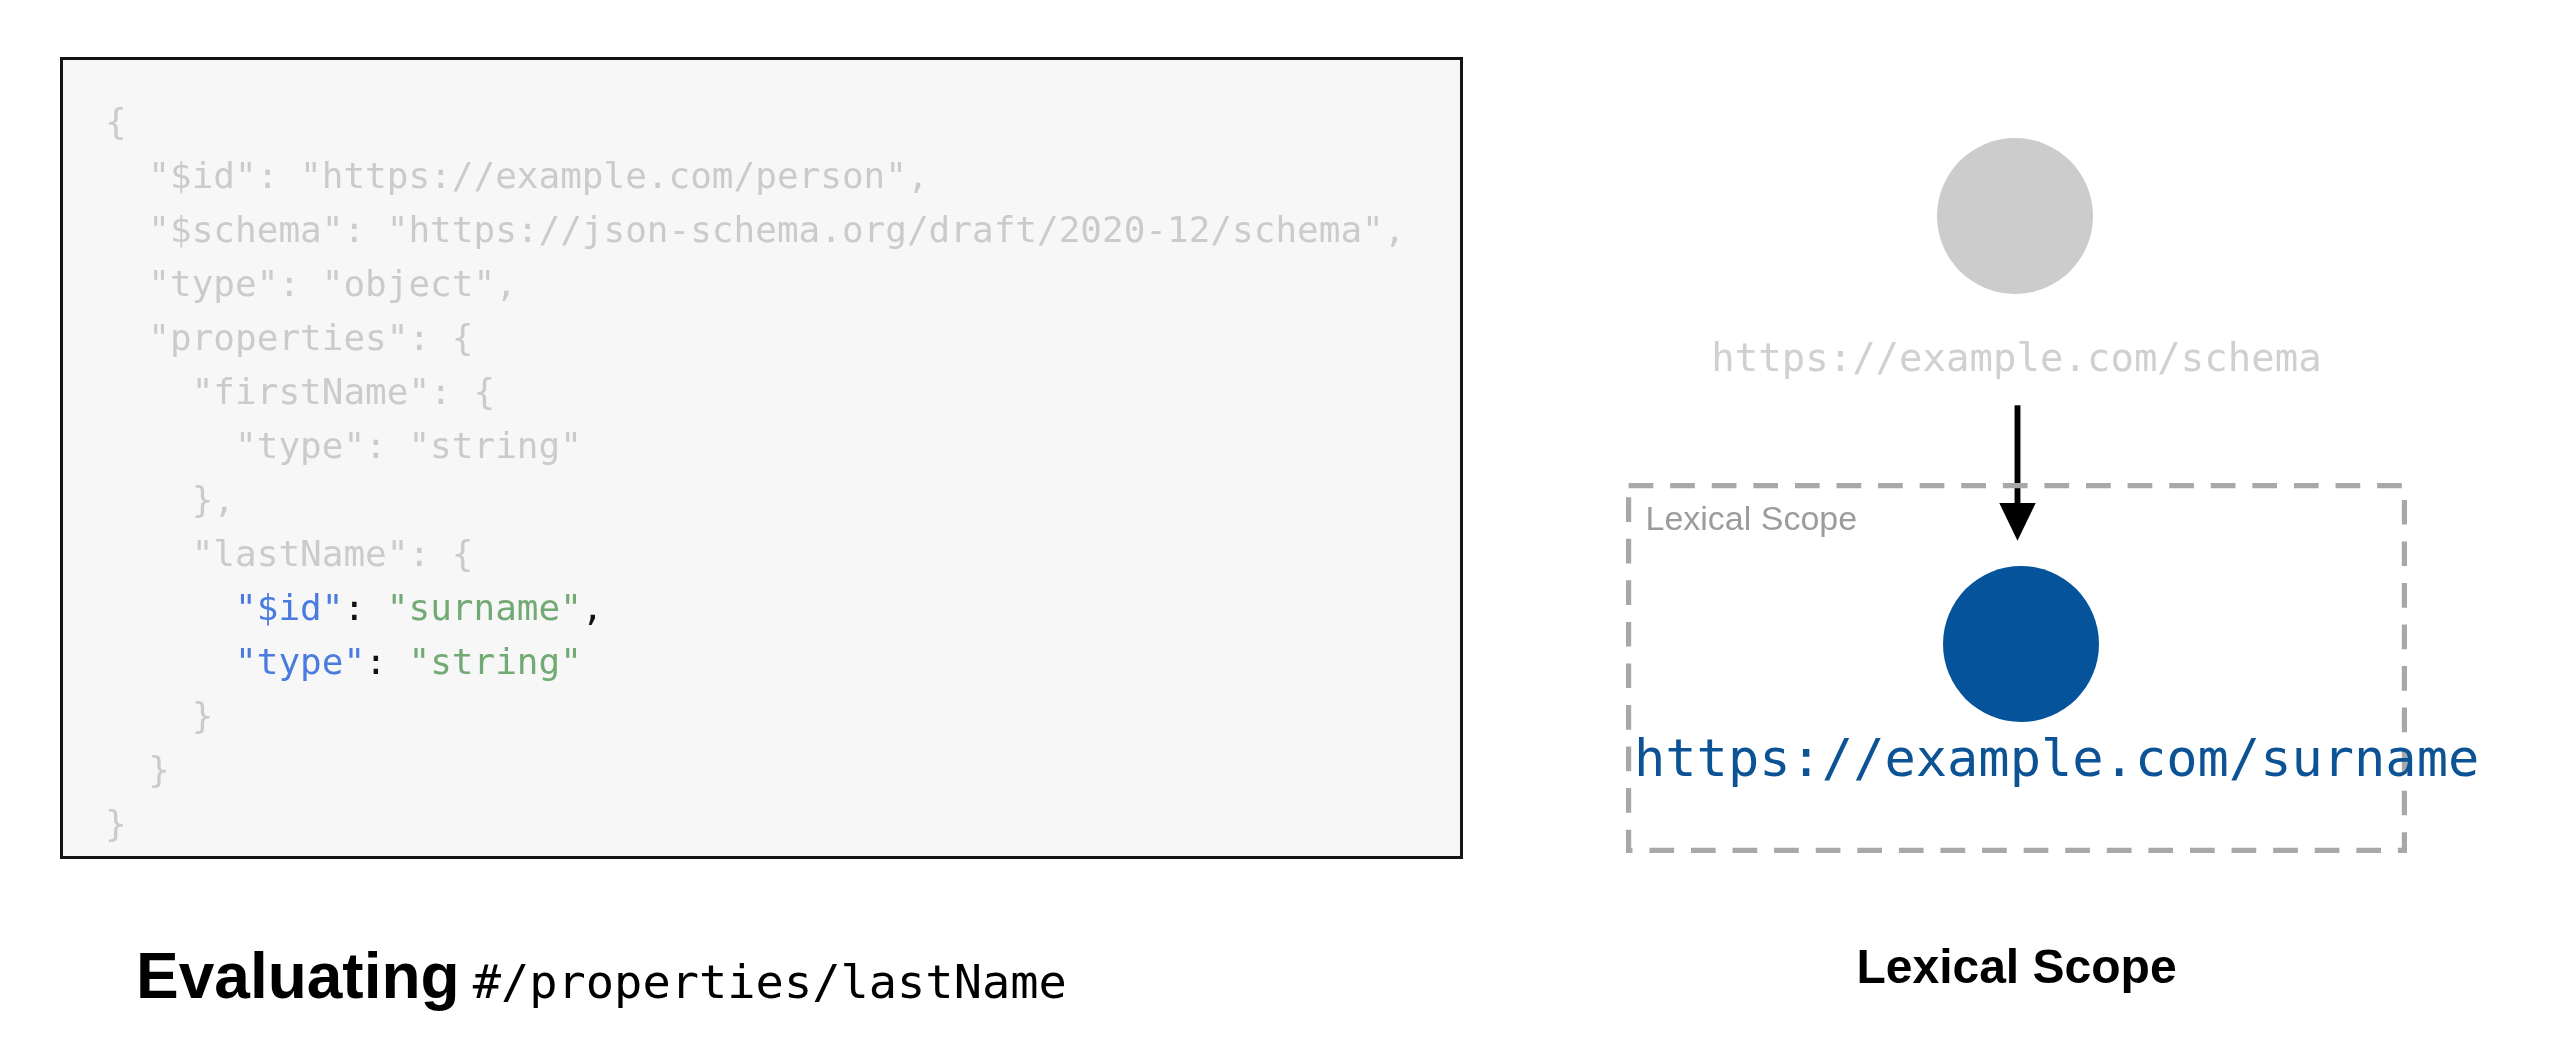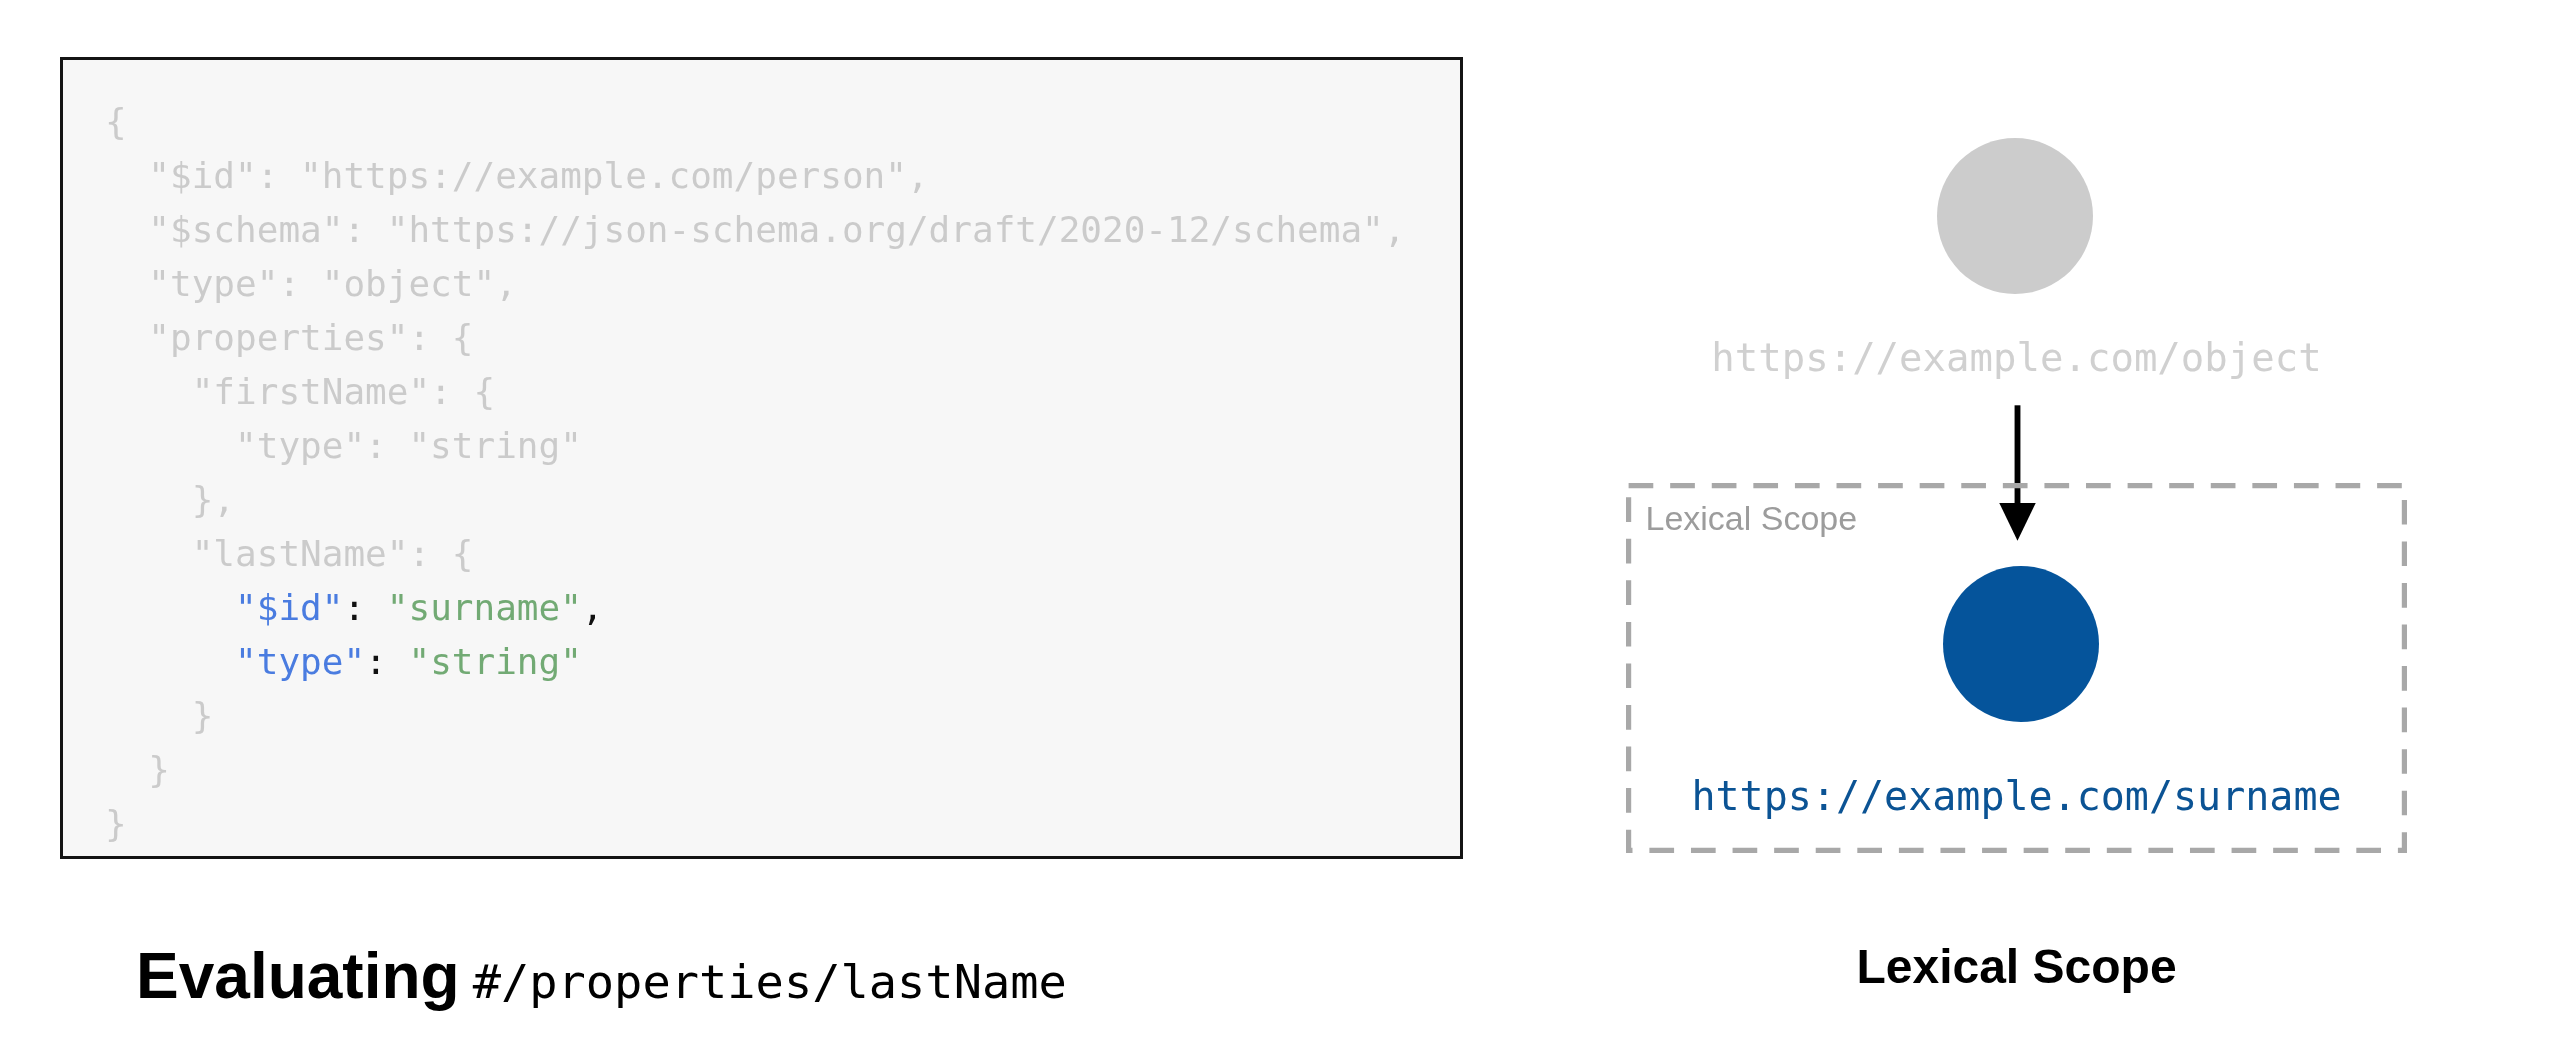--- a/index.html
+++ b/index.html
@@ -27,21 +27,21 @@
                           font-size:47px;margin-left:13px;}
 
   
   .node{position:absolute;width:156px;height:156px;border-radius:50%;}
   .node-gray{left:1937px;top:138px;background:var(--node-gray,#cccccc);}
   .node-blue{left:1943px;top:566px;background:var(--node-blue,#05549b);}
 
   .uri{position:absolute;left:1626px;width:781px;text-align:center;
        font-family:"DejaVu Sans Mono", monospace;white-space:nowrap;}
   .uri-gray{top:335px;font-size:39px;color:var(--muted-url-gray,#d0d0d0);}
-  .uri-blue{top:773px;font-size:40px;color:var(--url-blue,#0b5394);}
+  .uri-blue{top:728px;font-size:52px;color:var(--url-blue,#0b5394);margin-left:8px;}
 
   .arrow-svg{position:absolute;left:1994px;top:404px;width:47px;height:138px;}
   .arrow-line{stroke:var(--arrow-black,#000000);stroke-width:9px;}
   .arrow-head{fill:var(--arrow-black,#000000);}
 
   .scope-box{position:absolute;left:1626px;top:483px;width:781px;height:370px;}
   .scope-border{position:absolute;left:0;top:0;width:100%;height:100%;}
   .scope-border rect{fill:none;stroke:var(--dash-gray,#a8a8a8);stroke-width:8px;
                      stroke-dasharray:38 26;}
   .scope-label{position:absolute;left:19.5px;top:15.6px;
@@ -61,21 +61,21 @@
   <div class="code-panel">
     <pre class="code" id="code"><div class="code-line"><span class="c-gray">{</span></div><div class="code-line"><span class="c-gray">  "$id": "https://example.com/person",</span></div><div class="code-line"><span class="c-gray">  "$schema": "https://json-schema.org/draft/2020-12/schema",</span></div><div class="code-line"><span class="c-gray">  "type": "object",</span></div><div class="code-line"><span class="c-gray">  "properties": {</span></div><div class="code-line"><span class="c-gray">    "firstName": {</span></div><div class="code-line"><span class="c-gray">      "type": "string"</span></div><div class="code-line"><span class="c-gray">    },</span></div><div class="code-line"><span class="c-gray">    "lastName": {</span></div><div class="code-line"><span class="c-gray">      </span><span class="c-blue">"$id"</span><span class="c-black">: </span><span class="c-green">"surname"</span><span class="c-black">,</span></div><div class="code-line"><span class="c-gray">      </span><span class="c-blue">"type"</span><span class="c-black">: </span><span class="c-green">"string"</span></div><div class="code-line"><span class="c-gray">    }</span></div><div class="code-line"><span class="c-gray">  }</span></div><div class="code-line"><span class="c-gray">}</span></div></pre>
   </div>
 
   <div class="caption-left">
     <span class="cap-bold">Evaluating</span><span class="cap-mono">#/properties/lastName</span>
   </div>
 
   <div class="node node-gray"></div>
 
-  <div class="uri uri-gray">https://example.com/object</div>
+  <div class="uri uri-gray">https://example.com/schema</div>
 
   <svg class="arrow-svg" viewBox="0 0 72 212">
     <line class="arrow-line" x1="36" y1="2" x2="36" y2="158"></line>
     <polygon class="arrow-head" points="8,152 64,152 36,210"></polygon>
   </svg>
 
   <div class="scope-box">
     <svg class="scope-border" viewBox="0 0 1202 570" preserveAspectRatio="none">
       <rect x="4" y="4" width="1194" height="562"></rect>
     </svg>

